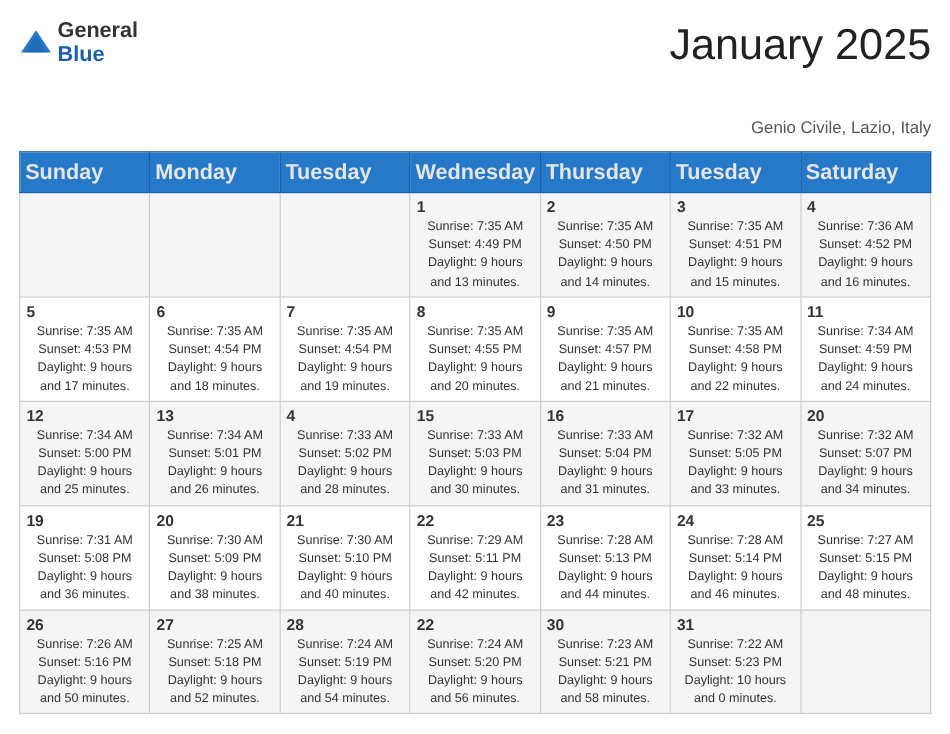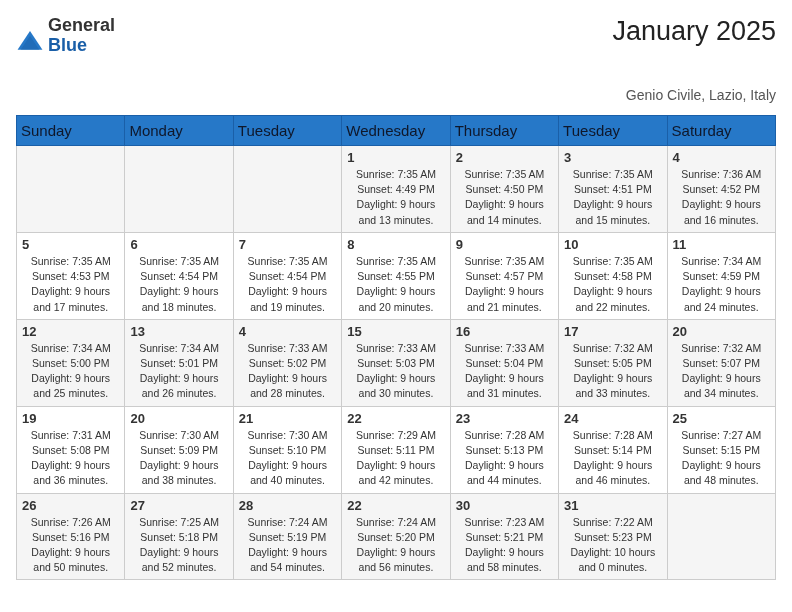--- a/index.html
+++ b/index.html
@@ -11,55 +11,55 @@
       padding: 16px;
     }
     .header {
       display: flex;
       justify-content: space-between;
       align-items: flex-start;
       margin-bottom: 12px;
     }
     .logo {
       display: flex;
-      align-items: flex-end;
+      align-items: center;
       gap: 4px;
     }
     .logo-text {
       font-size: 18px;
       font-weight: bold;
       line-height: 1.1;
     }
     .logo-general { color: #333; }
     .logo-blue { color: #1a5fa8; }
     .logo-icon {
       width: 28px;
       height: 28px;
     }
     .title-block { text-align: right; }
     .month-title {
-      font-size: 27px;
+      font-size: 36px;
       font-weight: normal;
       color: #222;
     }
     .subtitle {
       font-size: 14px;
       color: #555;
       margin-top: 40px;
     }
     table {
       width: 100%;
       border-collapse: collapse;
       table-layout: fixed;
     }
     thead tr th {
       background-color: #2678c8;
-      color: #0f172a;
-      font-size: 15px;
-      font-weight: normal;
+      color: #e5e5e5;
+      font-size: 18px;
+      font-weight: bold;
       padding: 6px 4px;
       text-align: left;
       border: 1px solid #1a5fa8;
     }
     tbody tr td {
       vertical-align: top;
       font-size: 10.5px;
       color: #333;
       padding: 4px 5px;
       border: 1px solid #ccc;

